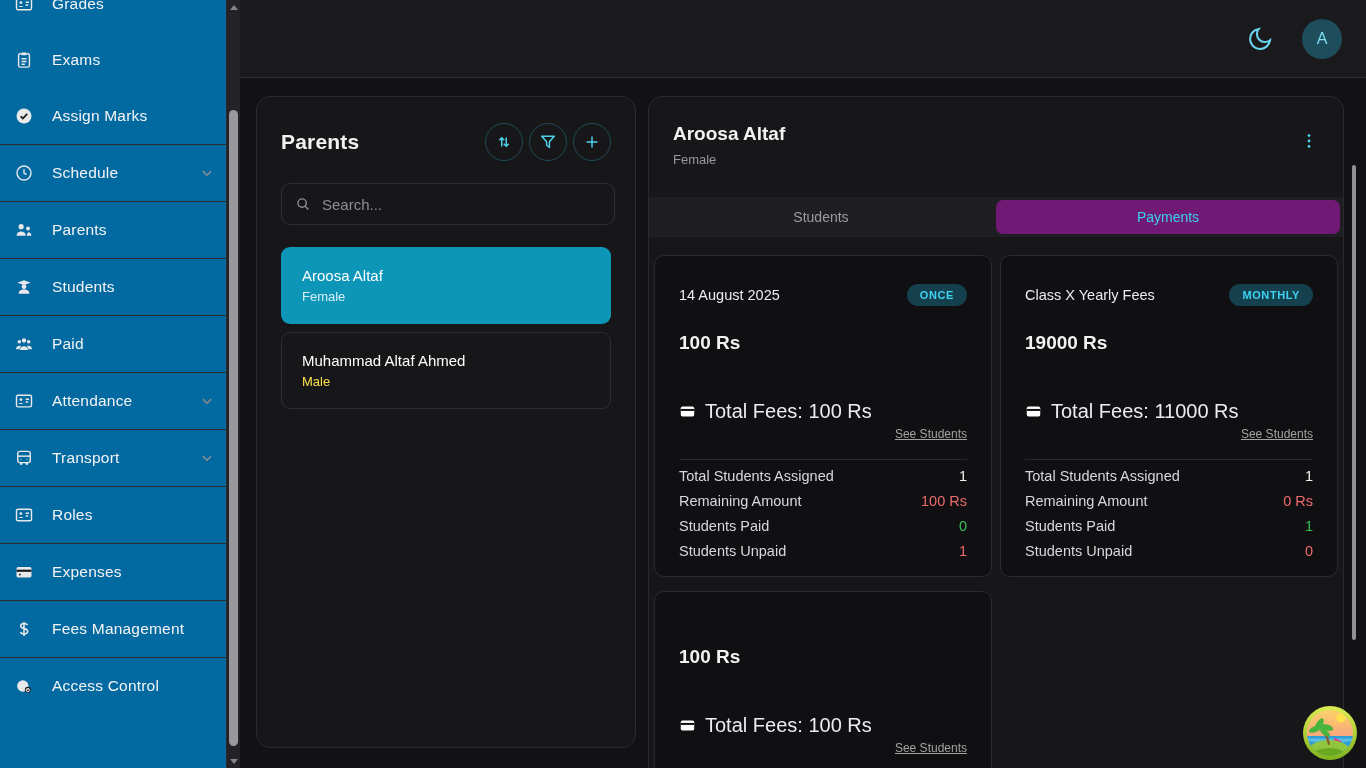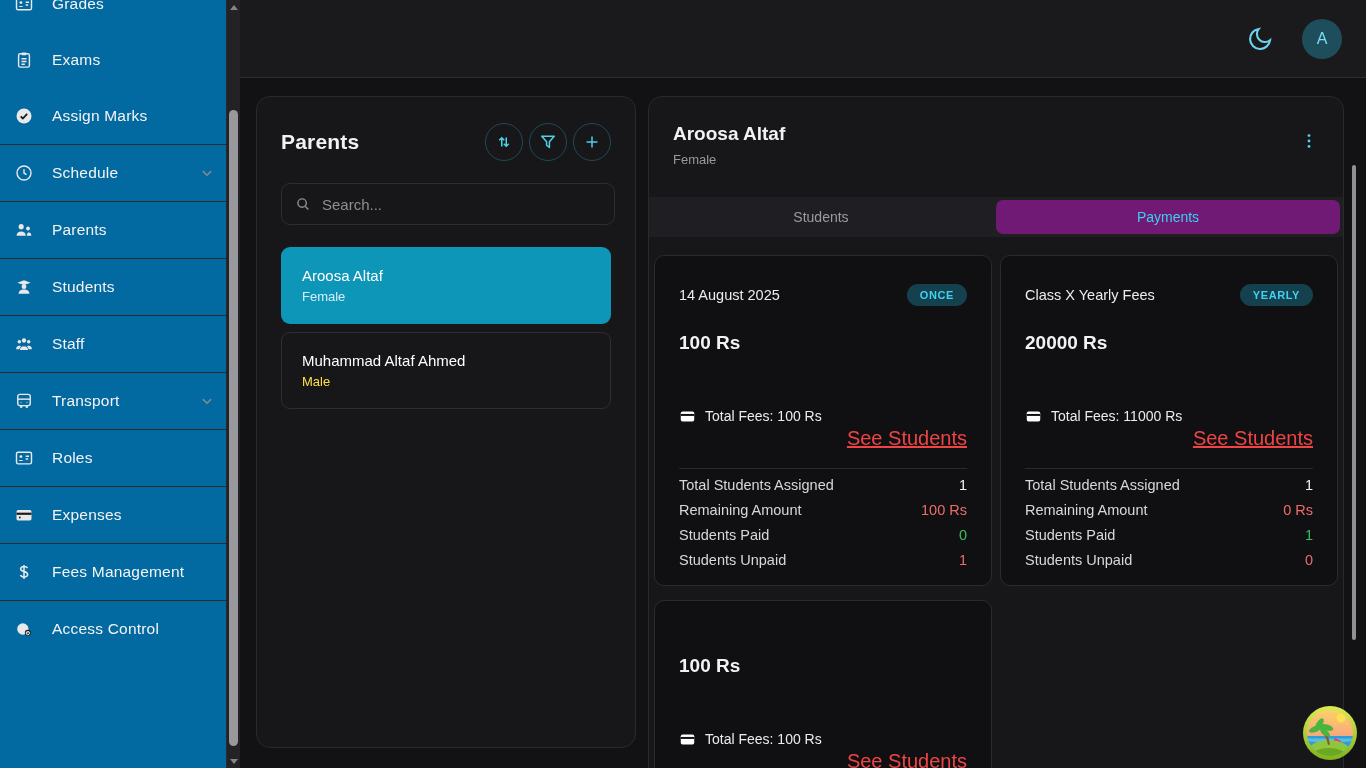--- a/index.html
+++ b/index.html
@@ -78,23 +78,23 @@
 
   .cards-grid { padding:18px 5px 0 5px; display:grid; grid-template-columns:1fr 1fr; gap:14px 8px; }
   .fee-card { background:#101013; border:1px solid #2b2b2e; border-radius:10px;
     padding:28px 24px 16px 24px; min-height:322px; }
   .fc-top { display:flex; align-items:center; justify-content:space-between; }
   .fc-title { font-size:14.5px; color:#ececee; }
   .badge { background:#15404e; color:#3fd2f2; font-size:11px; font-weight:bold;
     letter-spacing:.6px; padding:5px 13px; border-radius:13px; }
   .fc-amount { font-size:19px; font-weight:bold; margin-top:26px; }
   .fc-feesrow { margin-top:28px; display:flex; align-items:center; justify-content:space-between; }
-  .fc-fees { display:flex; align-items:center; gap:9px; font-size:14px; color:#ececee; }
+  .fc-fees { display:flex; align-items:center; gap:9px; font-size:20px; color:#ececee; }
   .fc-fees svg { width:17px; height:17px; }
-  .see-link { font-size:20px; color:#ef4444; text-decoration:underline; cursor:pointer;margin-top:45px; }
+  .see-link { font-size:12px; color:#a3a3a3; text-decoration:underline; cursor:pointer;margin-top:45px; }
   .fc-divider { border:none; border-top:1px solid #2a2a2d; margin-top:18px; }
   .stat-row { display:flex; align-items:center; justify-content:space-between; margin-top:6px; height:19px; }
   .stat-label { font-size:14.5px; color:#d8d8da; }
   .stat-value { font-size:14.5px; }
   .tone-white { color:#f2f2f3; } .tone-red { color:#ee6b6b; } .tone-green { color:#35c05a; }
 
   
   .v-scrollbar { position:absolute; left:1352px; top:165px; width:4px; height:475px;
     background:#919194; border-radius:2px; }
   .island { position:absolute; left:1302px; top:705px; width:56px; height:56px; cursor:pointer; }
@@ -179,23 +179,39 @@
 
     <div class="nav-item divided">
       <span class="nav-icon">
         <svg viewBox="0 0 24 24" fill="#e9e9eb">
             <circle cx="6.4" cy="9.2" r="2.1"></circle>
             <circle cx="17.6" cy="9.2" r="2.1"></circle>
             <circle cx="12" cy="7.8" r="2.6"></circle>
             <path d="M2.6 17.6c0-2.2 1.7-3.5 3.8-3.5.8 0 1.5.2 2.1.5-1.2 1-1.9 2.3-1.9 3.6H2.6zM21.4 17.6c0-2.2-1.7-3.5-3.8-3.5-.8 0-1.5.2-2.1.5 1.2 1 1.9 2.3 1.9 3.6h4zM7.2 18.9c0-2.6 2.1-4.1 4.8-4.1s4.8 1.5 4.8 4.1v.3H7.2z"></path>
           </svg>
       </span>
-      <span class="nav-label">Staff</span>
-    </div>
-
+      <span class="nav-label">Paid</span>
+    </div>
+
+    <div class="nav-item divided">
+      <span class="nav-icon">
+        <svg viewBox="0 0 24 24" fill="none" stroke="#e9e9eb" stroke-width="1.7">
+            <rect x="3" y="5" width="18" height="14" rx="2"></rect>
+            <circle cx="8.3" cy="10.3" r="1.7" fill="#e9e9eb" stroke="none"></circle>
+            <path d="M5.6 15.6c.6-1.7 4.8-1.7 5.4 0" fill="#e9e9eb" stroke="none"></path>
+            <path d="M14 9.8h4M14 13.2h3"></path>
+          </svg>
+      </span>
+      <span class="nav-label">Attendance</span>
+      <span class="nav-chevron">
+        <svg viewBox="0 0 24 24" fill="none" stroke="#8a8a8e" stroke-width="2">
+            <path d="M6.5 9.5l5.5 5.5 5.5-5.5"></path>
+          </svg>
+      </span>
+    </div>
 
     <div class="nav-item divided">
       <span class="nav-icon">
         <svg viewBox="0 0 24 24" fill="none" stroke="#e9e9eb" stroke-width="1.7">
             <rect x="4.5" y="4" width="15" height="13.5" rx="2.5"></rect>
             <path d="M4.5 9.8h15"></path>
             <circle cx="8.6" cy="18.8" r="1.5" fill="#e9e9eb" stroke="none"></circle>
             <circle cx="15.4" cy="18.8" r="1.5" fill="#e9e9eb" stroke="none"></circle>
             <path d="M8 13.8h.8M15.2 13.8h.8"></path>
           </svg>
@@ -367,23 +383,23 @@
       </div>
       <div class="stat-row">
         <span class="stat-label">Students Unpaid</span>
         <span class="stat-value tone-red">1</span>
       </div>
     </div>
 
     <div class="fee-card">
       <div class="fc-top">
         <span class="fc-title">Class X Yearly Fees</span>
-        <span class="badge">YEARLY</span>
-      </div>
-      <div class="fc-amount">20000 Rs</div>
+        <span class="badge">MONTHLY</span>
+      </div>
+      <div class="fc-amount">19000 Rs</div>
       <div class="fc-feesrow">
         <span class="fc-fees">
           <svg viewBox="0 0 24 24">
               <rect x="2.5" y="5" width="19" height="14" rx="2.5" fill="#ffffff"></rect>
               <rect x="2.5" y="8.4" width="19" height="2.8" fill="#101013"></rect>
             </svg>
           <span>Total Fees: 11000 Rs</span>
         </span>
         <a class="see-link">See Students</a>
       </div>

